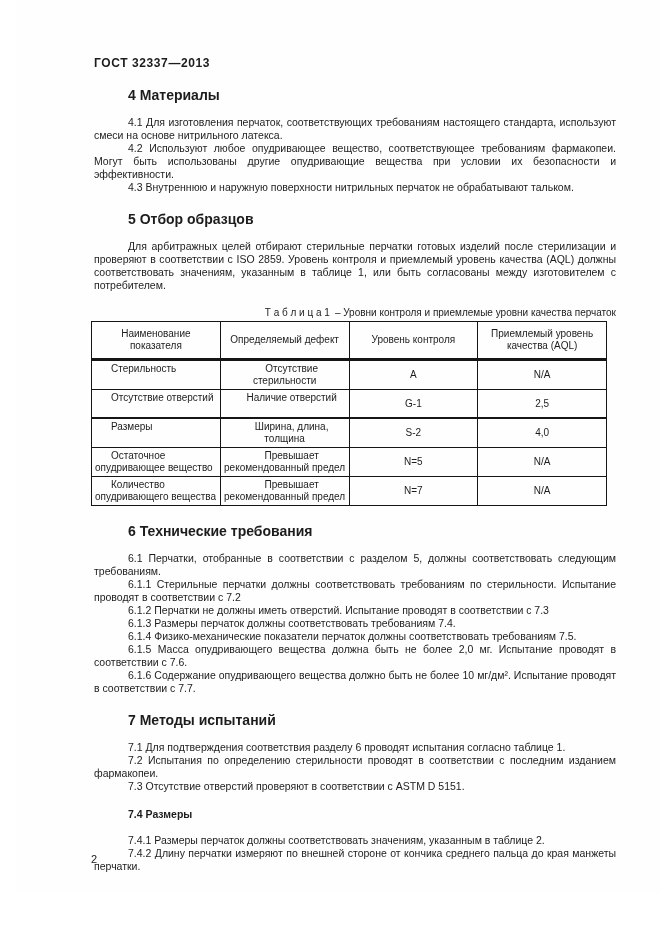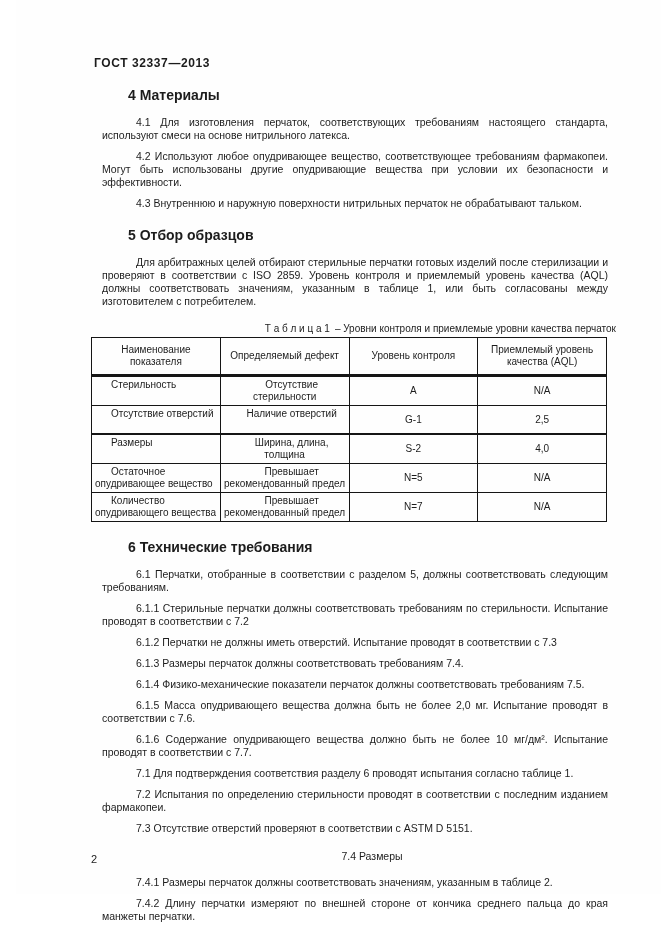--- a/index.html
+++ b/index.html
@@ -21,26 +21,26 @@
   }
   .gost-header {
     font-size: 12px; font-weight: bold; letter-spacing: 0.6px;
     margin-bottom: 2px;
   }
   h2.sec-heading {
     font-size: 14px; font-weight: bold;
     margin: 17px 0 13px 0; padding-left: 34px;
   }
   p.body-par {
-    margin: 8px; font-size: 10.5px; line-height: 13px;
+    margin: 0; font-size: 10.5px; line-height: 13px;
     text-align: justify; text-indent: 34px;
   }
   p.subhead {
     margin: 15px 0 13px 0; font-size: 10.5px; line-height: 13px;
-    font-weight: normal; text-indent: 34px; text-align: center;
+    font-weight: bold; text-indent: 34px; text-align: left;
   }
   .tbl-caption {
     margin: 15px 0 2px 0; font-size: 10px; line-height: 12px;
     margin-left: -3px; text-align: right;
   }
   .tbl-caption .cap-label { margin-right: 5px; }
   table.t1 {
     border-collapse: collapse;
     margin-left: -3px;
     width: 516px;
@@ -133,20 +133,21 @@
 
     <h2 class="sec-heading">6 Технические требования</h2>
     <p class="body-par">6.1 Перчатки, отобранные в соответствии с разделом 5, должны соответствовать следующим требованиям.</p>
     <p class="body-par">6.1.1 Стерильные перчатки должны соответствовать требованиям по стерильности. Испытание проводят в соответствии с 7.2</p>
     <p class="body-par">6.1.2 Перчатки не должны иметь отверстий. Испытание проводят в соответствии с 7.3</p>
     <p class="body-par">6.1.3 Размеры перчаток должны соответствовать требованиям 7.4.</p>
     <p class="body-par">6.1.4 Физико-механические показатели перчаток должны соответствовать требованиям 7.5.</p>
     <p class="body-par">6.1.5 Масса опудривающего вещества должна быть не более 2,0 мг. Испытание проводят в соответствии с 7.6.</p>
     <p class="body-par">6.1.6 Содержание опудривающего вещества должно быть не более 10 мг/дм². Испытание проводят в соответствии с 7.7.</p>
 
+    <h2 class="sec-heading">7 Методы испытаний</h2>
     <p class="body-par">7.1 Для подтверждения соответствия разделу 6 проводят испытания согласно таблице 1.</p>
     <p class="body-par">7.2 Испытания по определению стерильности проводят в соответствии с последним изданием фармакопеи.</p>
     <p class="body-par">7.3 Отсутствие отверстий проверяют в соответствии с ASTM D 5151.</p>
 
     <p class="subhead">7.4 Размеры</p>
     <p class="body-par">7.4.1 Размеры перчаток должны соответствовать значениям, указанным в таблице 2.</p>
     <p class="body-par">7.4.2 Длину перчатки измеряют по внешней стороне от кончика среднего пальца до края манжеты перчатки.</p>
 
   </div>
 

